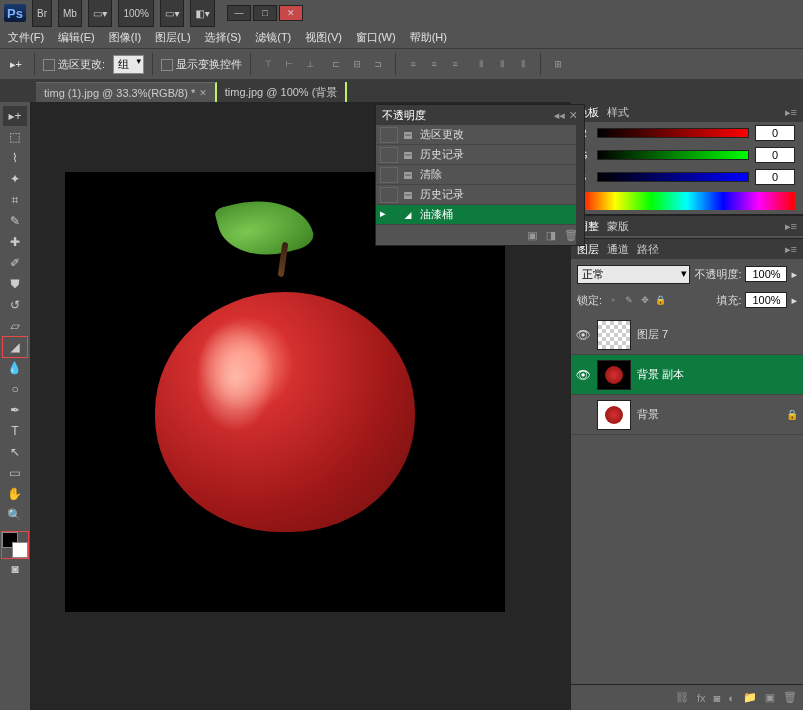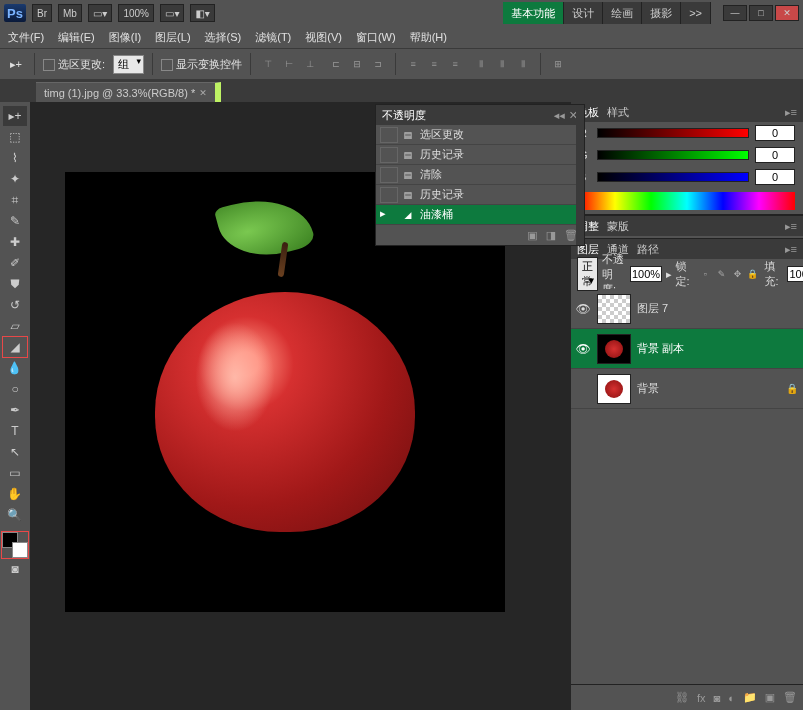--- a/index.html
+++ b/index.html
@@ -1,37 +1,37 @@
 <!DOCTYPE html>
 <html><head>
 <meta charset="utf-8">
 <style>
 *{margin:0;padding:0;box-sizing:border-box;font-family:"Microsoft YaHei",Arial,sans-serif;font-size:11px;user-select:none}
 body{width:803px;height:710px;background:#535353;overflow:hidden;position:relative}
 .topbar{height:26px;background:#535353;display:flex;align-items:center;padding:0 4px;gap:6px}
 .ps-logo{width:22px;height:18px;background:linear-gradient(#1a3a6e,#0a1a3a);color:#7bb4ff;font-size:13px;font-weight:bold;display:flex;align-items:center;justify-content:center;border-radius:2px}
-.top-box{height:18px;background:#3a3a3a;border:1px solid #222;padding:0 4px;display:flex;align-items:center;color:#ccc;font-size:10px}
+.top-box{height:28px;background:#3a3a3a;border:1px solid #222;padding:0 4px;display:flex;align-items:center;color:#ccc;font-size:10px}
 .workspace-tabs{margin-left:auto;display:flex;height:22px}
 .ws-tab{background:#3a3a3a;color:#ccc;padding:0 8px;display:flex;align-items:center;border-right:1px solid #222;cursor:pointer}
 .ws-tab.active{background:#0d7a3e;color:#fff}
 .win-btns{display:flex;gap:2px;margin-left:6px}
 .win-btn{width:24px;height:16px;background:#3a3a3a;border:1px solid #222;display:flex;align-items:center;justify-content:center;color:#ccc;font-size:9px;cursor:pointer}
 .win-btn.close{background:#c84848}
 .menubar{height:22px;background:#535353;display:flex;align-items:center;padding:0 2px;gap:2px;color:#e0e0e0}
 .menu-item{padding:2px 6px;cursor:pointer}
 .optbar{height:32px;background:#535353;border-top:1px solid #3a3a3a;border-bottom:1px solid #3a3a3a;display:flex;align-items:center;padding:0 6px;gap:8px;color:#e0e0e0}
 .opt-icon{width:20px;height:20px;display:flex;align-items:center;justify-content:center}
 .checkbox{width:12px;height:12px;border:1px solid #888;display:inline-block;vertical-align:middle;margin-right:3px}
 .select{background:#e8e8e8;color:#000;border:1px solid #888;padding:1px 14px 1px 4px;position:relative}
 .select:after{content:"▾";position:absolute;right:2px;top:0;font-size:9px}
 .divider{width:1px;height:22px;background:#3a3a3a}
 .icon-group{display:flex;gap:3px}
 .tiny-icon{width:18px;height:16px;background:#535353;border:1px solid transparent;display:flex;align-items:center;justify-content:center;color:#999;font-size:9px}
 .doctabs{height:22px;background:#3a3a3a;display:flex;align-items:flex-end;padding-left:36px}
-.doctab{height:20px;padding:0 8px;display:flex;align-items:center;gap:4px;color:#ccc;cursor:pointer;border-right:6px solid #bef264}
+.doctab{height:20px;padding:0 8px;display:flex;align-items:center;gap:4px;color:#ccc;cursor:pointer;border-right:2px solid #bef264}
 .doctab.active{background:#535353;border-top:1px solid #666}
 .doctab .x{color:#aaa;font-size:9px}
 .main{display:flex;height:calc(100% - 102px)}
 .toolbar{width:30px;background:#535353;display:flex;flex-direction:column;align-items:center;padding-top:4px;gap:1px}
 .tool{width:24px;height:20px;display:flex;align-items:center;justify-content:center;color:#ccc;font-size:12px;cursor:pointer;position:relative}
 .tool.highlighted{outline:1px solid #e84848}
 .tool.selected{background:#3a3a3a}
 .color-swatches{width:26px;height:26px;position:relative;margin-top:6px}
 .color-swatches.highlighted{outline:1px solid #e84848;padding:2px}
 .fg-color{width:16px;height:16px;background:#000;border:1px solid #888;position:absolute;top:0;left:0}
@@ -60,21 +60,21 @@
 .rgb-row{height:22px;display:flex;align-items:center;padding:0 8px;gap:6px;color:#ddd}
 .rgb-label{width:12px}
 .rgb-slider{flex:1;height:10px;border:1px solid #222}
 .rgb-r{background:linear-gradient(to right,#000,#f00)}
 .rgb-g{background:linear-gradient(to right,#000,#0f0)}
 .rgb-b{background:linear-gradient(to right,#000,#00f)}
 .rgb-val{width:40px;height:16px;background:#fff;color:#000;border:1px solid #222;text-align:center;line-height:14px}
 .spectrum{height:18px;margin:4px 8px;background:linear-gradient(to right,#f00,#ff0,#0f0,#0ff,#00f,#f0f,#f00)}
 .adjust-panel{height:24px;border-top:1px solid #222;border-bottom:1px solid #222}
 .layers-panel{flex:1;display:flex;flex-direction:column}
-.layer-controls{padding:4px 6px;display:flex;flex-direction:row;gap:4px;color:#ddd}
+.layer-controls{padding:4px 6px;display:flex;flex-direction:column;gap:4px;color:#ddd}
 .lc-row{display:flex;align-items:center;gap:4px;height:22px}
 .lc-select{flex:1;background:#e8e8e8;color:#000;border:1px solid #222;padding:1px 4px;position:relative}
 .lc-select:after{content:"▾";position:absolute;right:3px}
 .lc-input{width:42px;background:#fff;color:#000;border:1px solid #222;text-align:center;padding:1px}
 .lock-icons{display:flex;gap:2px}
 .lock-icons span{width:14px;height:14px;display:flex;align-items:center;justify-content:center;font-size:9px;color:#aaa}
 .layer-list{flex:1;background:#535353;overflow:auto}
 .layer-item{height:40px;display:flex;align-items:center;padding:0 4px;color:#ddd;cursor:pointer;border-bottom:1px solid #444;gap:6px}
 .layer-item.active{background:#0d7a3e;color:#fff}
 .layer-eye{width:16px;font-size:12px;text-align:center}
@@ -90,27 +90,20 @@
 <body>
 
 <div class="topbar">
   <div class="ps-logo">Ps</div>
   <div class="top-box">Br</div>
   <div class="top-box">Mb</div>
   <div class="top-box">▭▾</div>
   <div class="top-box">100%</div>
   <div class="top-box">▭▾</div>
   <div class="top-box">◧▾</div>
-  <div class="workspace-tabs">
-    <div class="ws-tab active">基本功能</div>
-    <div class="ws-tab">设计</div>
-    <div class="ws-tab">绘画</div>
-    <div class="ws-tab">摄影</div>
-    <div class="ws-tab">&gt;&gt;</div>
-  </div>
   <div class="win-btns">
     <div class="win-btn">—</div>
     <div class="win-btn">□</div>
     <div class="win-btn close">✕</div>
   </div>
 </div>
 
 <div class="menubar">
   <div class="menu-item">文件(F)</div>
   <div class="menu-item">编辑(E)</div>
@@ -153,20 +146,23 @@
     <span class="tiny-icon">⫴</span>
   </div>
   <div class="divider"></div>
   <span class="tiny-icon">⊞</span>
 </div>
 
 <div class="doctabs">
   <div class="doctab active">
     <span>timg (1).jpg @ 33.3%(RGB/8) *</span>
     <span class="x">✕</span>
+  </div>
+  <div class="doctab">
+    <span>timg.jpg @ 100% (背景</span>
   </div>
 </div>
 
 <div class="main">
 
   <div class="toolbar">
     <div class="tool selected">▸+</div>
     <div class="tool">⬚</div>
     <div class="tool">⌇</div>
     <div class="tool">✦</div>

